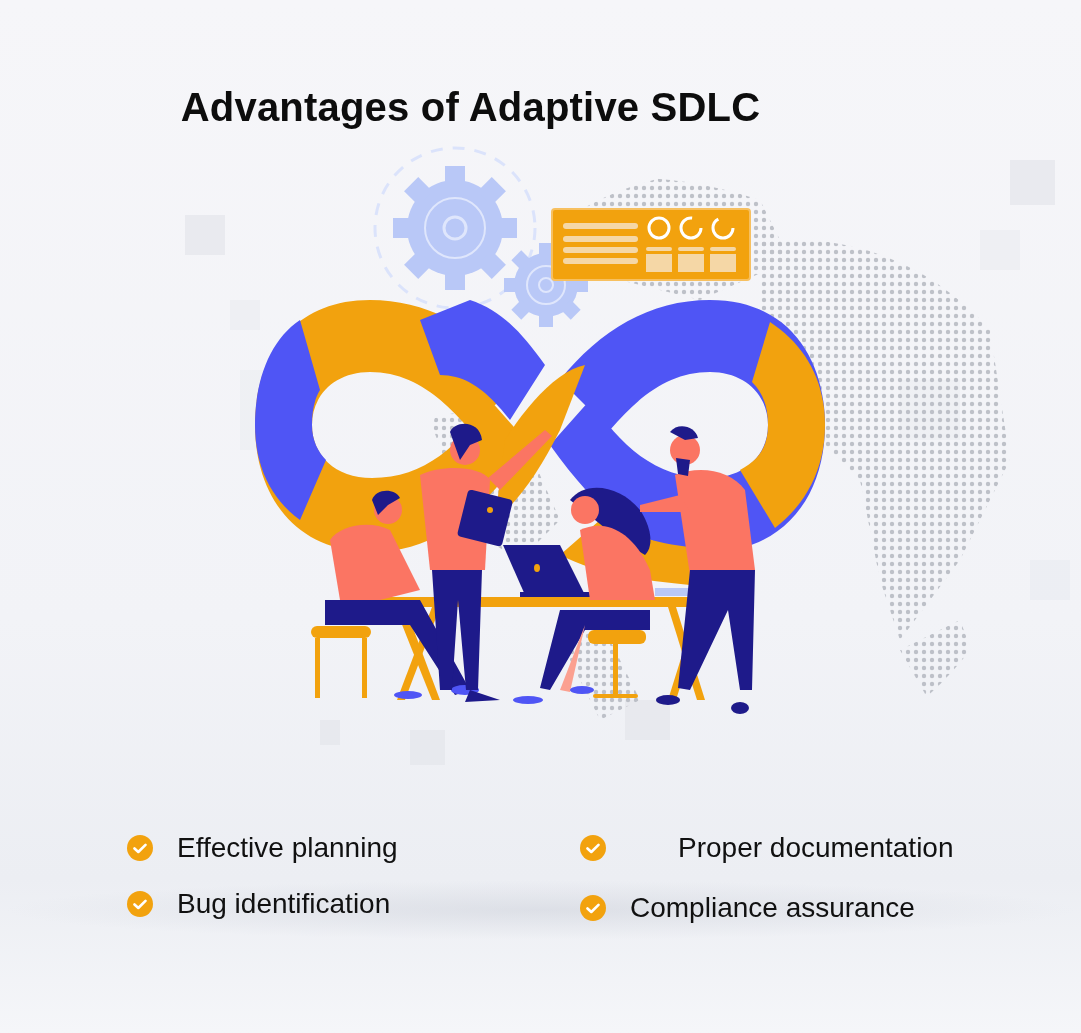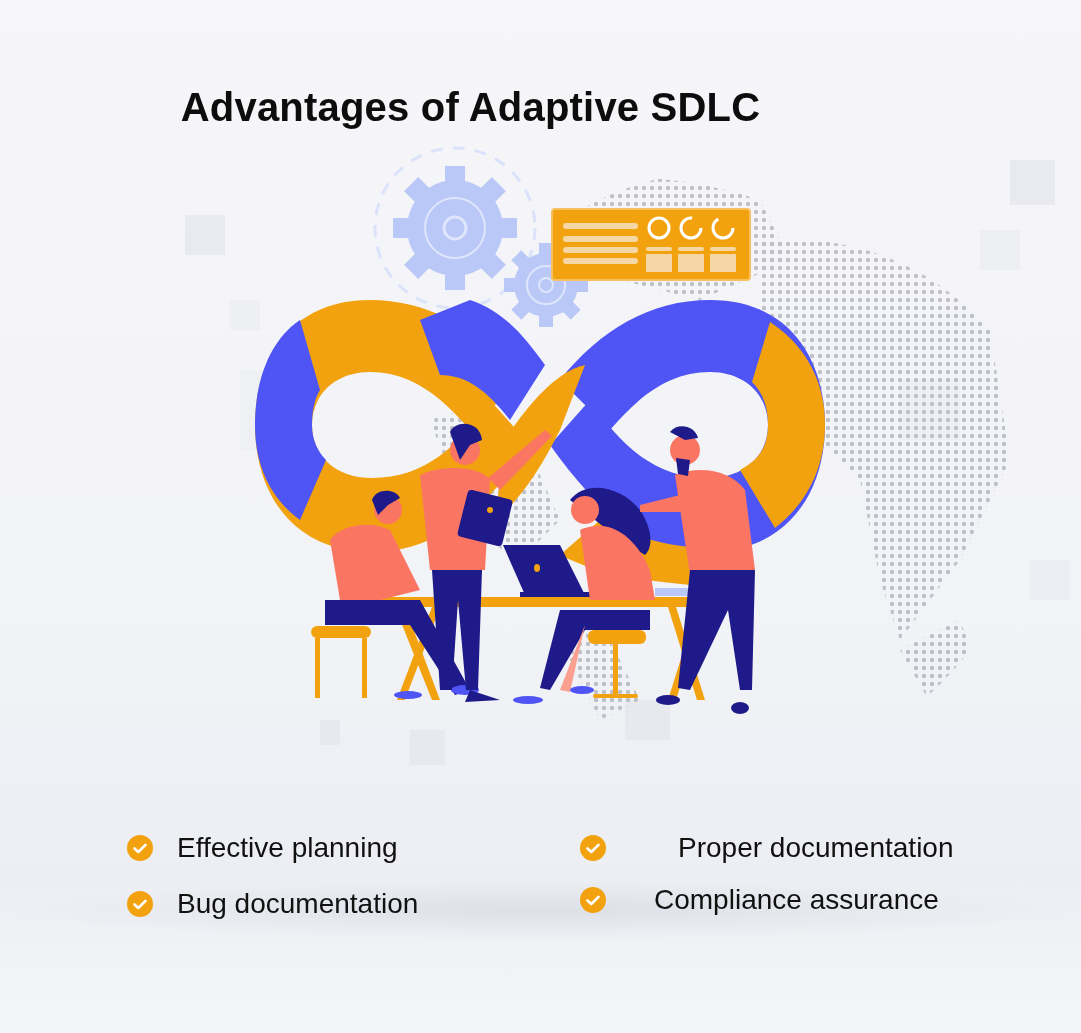--- a/index.html
+++ b/index.html
@@ -216,31 +216,31 @@
         </svg>
     </span>
     <span class="benefit-label">Effective planning</span>
   </div>
   <div class="benefit" style="left:127px; top:56px;">
     <span class="check">
       <svg width="14" height="11" viewBox="0 0 14 11">
           <path d="M1.5 5.5 L5.3 9 L12.5 1.8" fill="none" stroke="#fff" stroke-width="2.6" stroke-linecap="round" stroke-linejoin="round"></path>
         </svg>
     </span>
-    <span class="benefit-label">Bug documentation</span>
+    <span class="benefit-label">Bug identification</span>
   </div>
   <div class="benefit" style="left:580px; top:0px;gap:48px;">
     <span class="check">
       <svg width="14" height="11" viewBox="0 0 14 11">
           <path d="M1.5 5.5 L5.3 9 L12.5 1.8" fill="none" stroke="#fff" stroke-width="2.6" stroke-linecap="round" stroke-linejoin="round"></path>
         </svg>
     </span>
     <span class="benefit-label">Proper documentation</span>
   </div>
-  <div class="benefit" style="left:580px; top:52px;gap:24px;">
+  <div class="benefit" style="left:580px; top:60px;">
     <span class="check">
       <svg width="14" height="11" viewBox="0 0 14 11">
           <path d="M1.5 5.5 L5.3 9 L12.5 1.8" fill="none" stroke="#fff" stroke-width="2.6" stroke-linecap="round" stroke-linejoin="round"></path>
         </svg>
     </span>
     <span class="benefit-label">Compliance assurance</span>
   </div>
 </section>
 
 </body></html>

